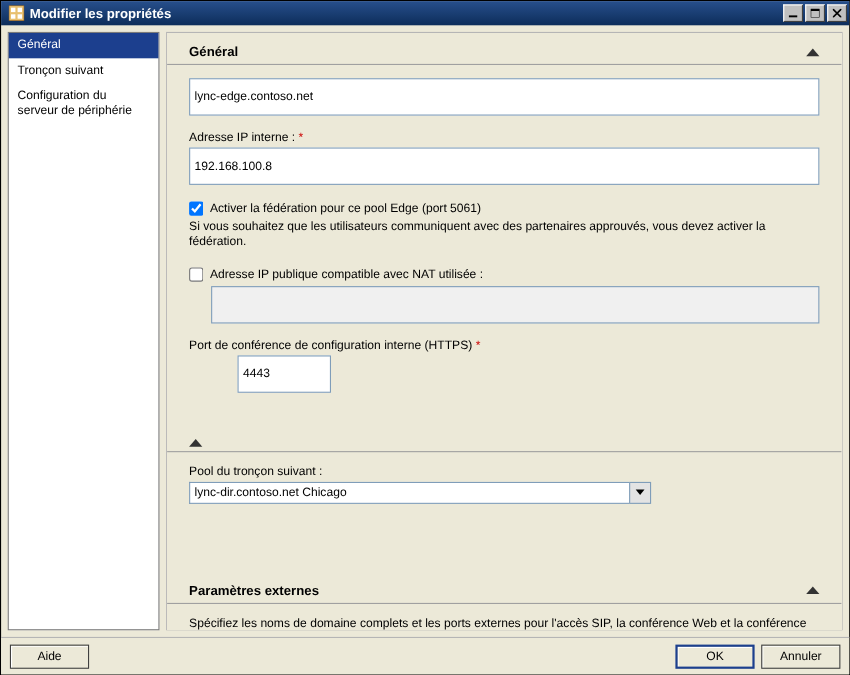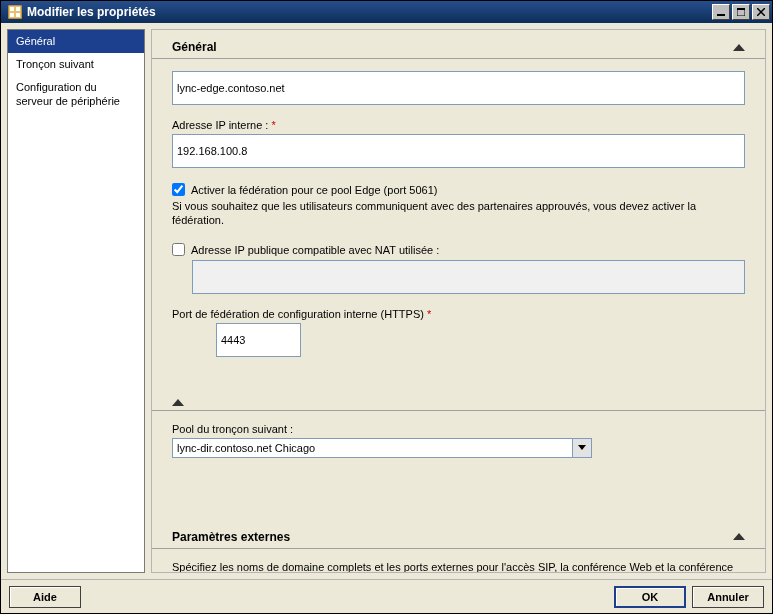--- a/index.html
+++ b/index.html
@@ -27,21 +27,21 @@
   input.text, .fake-input{width:100%;box-sizing:border-box;background:#fff;border:1px solid #7f9db9;padding:16px 4px;font:inherit;height:20px;}
   input.small{width:85px;margin-left:44px;}
   .cbrow{display:flex;align-items:flex-end;gap:6px;margin-bottom:4px;}
   .cbrow input[type=checkbox]{margin:1px 0 0 0;width:13px;height:13px;}
   .indent{}
   .desc{margin-top:2px;line-height:1.25;}
   .select{display:flex;align-items:stretch;width:100%;max-width:420px;}
   .select .sel-text{flex:1;background:#fff;border:1px solid #7f9db9;border-right:none;padding:3px 4px;height:20px;box-sizing:border-box;}
   .select .sel-btn{width:18px;background:#e3e3e3;border:1px solid #7f9db9;display:flex;align-items:center;justify-content:center;}
   .sel-btn .dn{width:0;height:0;border-left:4px solid transparent;border-right:4px solid transparent;border-top:5px solid #000;}
-  .bottom{height:34px;border-top:1px solid #b5b5b5;display:flex;align-items:center;justify-content:space-between;padding:0 8px;box-sizing:border-box;background:#ece9d8;font-weight:bold;}
+  .bottom{height:34px;border-top:1px solid #b5b5b5;display:flex;align-items:center;justify-content:space-between;padding:0 8px;box-sizing:border-box;background:#ece9d8;}
   .btn{min-width:72px;height:22px;background:#ece9d8;border:1px solid #404040;box-shadow:inset 1px 1px 0 #fff;font:inherit;padding:0 12px;cursor:default;}
   .btn.default{border:2px solid #1c3f8e;}
   .right-btns{display:flex;gap:6px;}
   .nat-input{margin-left:20px;margin-top:4px;}
   .nat-input input{background:#f0f0f0;}
 </style>
 </head>
 <body>
 
 <div class="window">
@@ -117,21 +117,21 @@
             <input type="checkbox" style="">
             <span>Adresse IP publique compatible avec NAT utilisée :</span>
           </div>
           <div class="nat-input">
             <input class="text" type="text" disabled="" value="" style="">
           </div>
         </div>
 
         <div class="field">
           <span class="field-label">
-            <span>Port de fédération de configuration interne (HTTPS)</span>
+            <span>Port de conférence de configuration interne (HTTPS)</span>
             <span class="req">*</span>
           </span>
           <input class="text small" type="text" value="4443" style="">
         </div>
       </div>
 
       <div class="section-header">
         <span class="chev"></span>
       </div>
       <div class="section-body">

